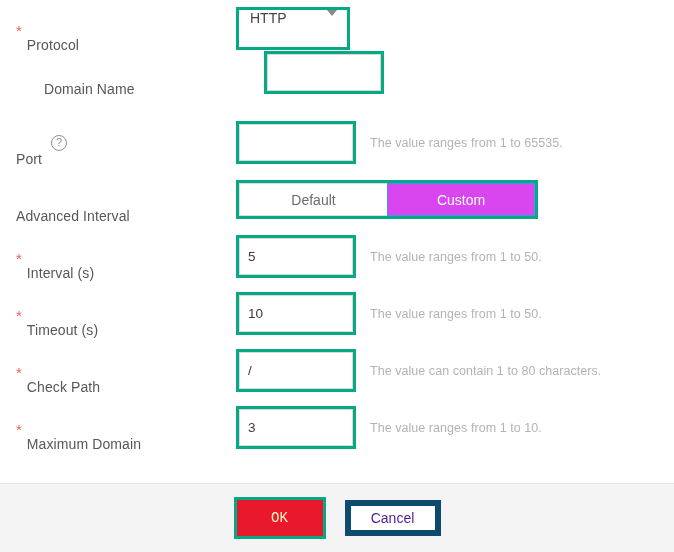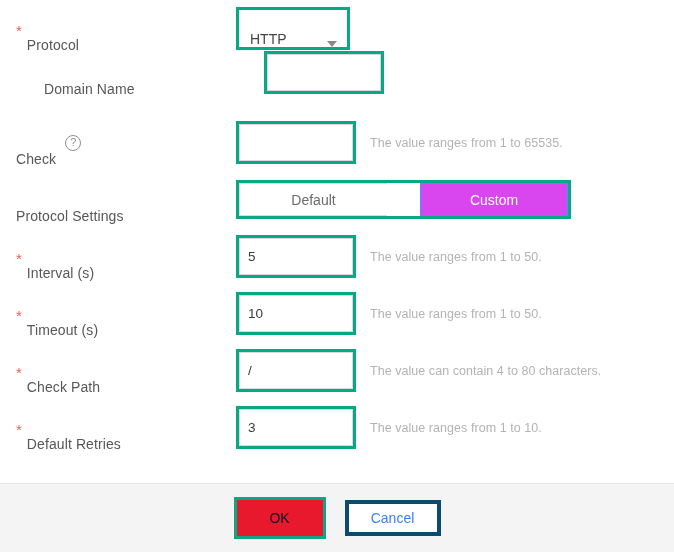--- a/index.html
+++ b/index.html
@@ -99,21 +99,21 @@
   }
   .field::placeholder { color: #c4c4c4; }
 
   
   .select-box {
     width: 108px;
     height: 37px;
     box-sizing: border-box;
     background: #ffffff;
     display: flex;
-    align-items: flex-end;
+    align-items: flex-start;
     justify-content: space-between;
     padding: 0 10px 0 11px;
     font-size: 14px;
     color: #454545;
     cursor: pointer;
     user-select: none;
   }
   .caret {
     width: 0; height: 0;
     border-left: 5px solid transparent;
@@ -125,21 +125,21 @@
   
   .hint {
     font-size: 12.5px;
     color: #b3b3b3;
     margin-left: 14px;
     white-space: nowrap;
     letter-spacing: 0.05px;
   }
 
   
-  .seg-wrap { display: flex; gap: 33px; }
+  .seg-wrap { display: flex; }
   .seg {
     height: 33px;
     min-width: 148px;
     display: flex;
     align-items: center;
     justify-content: center;
     font-size: 14px;
     box-sizing: border-box;
     cursor: pointer;
     user-select: none;
@@ -178,28 +178,29 @@
     box-sizing: border-box;
     display: flex;
     align-items: center;
     justify-content: center;
     cursor: pointer;
     user-select: none;
     font-family: "Liberation Sans", sans-serif;
   }
   .btn-primary {
     background: #e8192c;
-    color: #0f172a;
+    color: #fef9c3;
     border: 1px solid #e8192c;
     width: 84px;
+    font-family: Liberation Mono, monospace;
   }
   .btn-secondary {
     background: #ffffff;
-    color: #3b82f6;
-    border: 4px solid #0c4a6e;
+    color: #4c1d95;
+    border: 6px solid #0c4a6e;
     width: 96px;
   }
   .footer-hl { display: inline-block; }
 </style>
 </head>
 <body>
 
 <div id="form-area">
 
   <div class="row" style="top:0px;">
@@ -219,32 +220,32 @@
     <div class="label-cell">
       <span class="label-text">Domain Name</span>
     </div>
     <div class="hl">
       <input class="field" type="text" value="" style="">
     </div>
   </div>
 
   <div class="row" style="top:114px;">
     <div class="label-cell">
-      <span class="label-text">Check</span>
+      <span class="label-text">Port</span>
       <span class="help-icon">?</span>
     </div>
     <div class="hl">
       <input class="field" type="text" value="" style="">
     </div>
     <span class="hint">The value ranges from 1 to 65535.</span>
   </div>
 
   <div class="row" style="top:171px;">
     <div class="label-cell">
-      <span class="label-text">Protocol Settings</span>
+      <span class="label-text">Advanced Interval</span>
     </div>
     <div class="hl">
       <div class="seg-wrap">
         <div class="seg seg-off">Default</div>
         <div class="seg seg-on">Custom</div>
       </div>
     </div>
   </div>
 
   <div class="row" style="top:228px;">
@@ -270,27 +271,27 @@
   </div>
 
   <div class="row" style="top:342px;">
     <div class="label-cell">
       <span class="req-star">*</span>
       <span class="label-text">Check Path</span>
     </div>
     <div class="hl">
       <input class="field" type="text" value="/" style="">
     </div>
-    <span class="hint">The value can contain 4 to 80 characters.</span>
+    <span class="hint">The value can contain 1 to 80 characters.</span>
   </div>
 
   <div class="row" style="top:399px;">
     <div class="label-cell">
       <span class="req-star">*</span>
-      <span class="label-text">Default Retries</span>
+      <span class="label-text">Maximum Domain</span>
     </div>
     <div class="hl">
       <input class="field" type="text" value="3" style="">
     </div>
     <span class="hint">The value ranges from 1 to 10.</span>
   </div>
 
 </div>
 
 <div id="footer">

